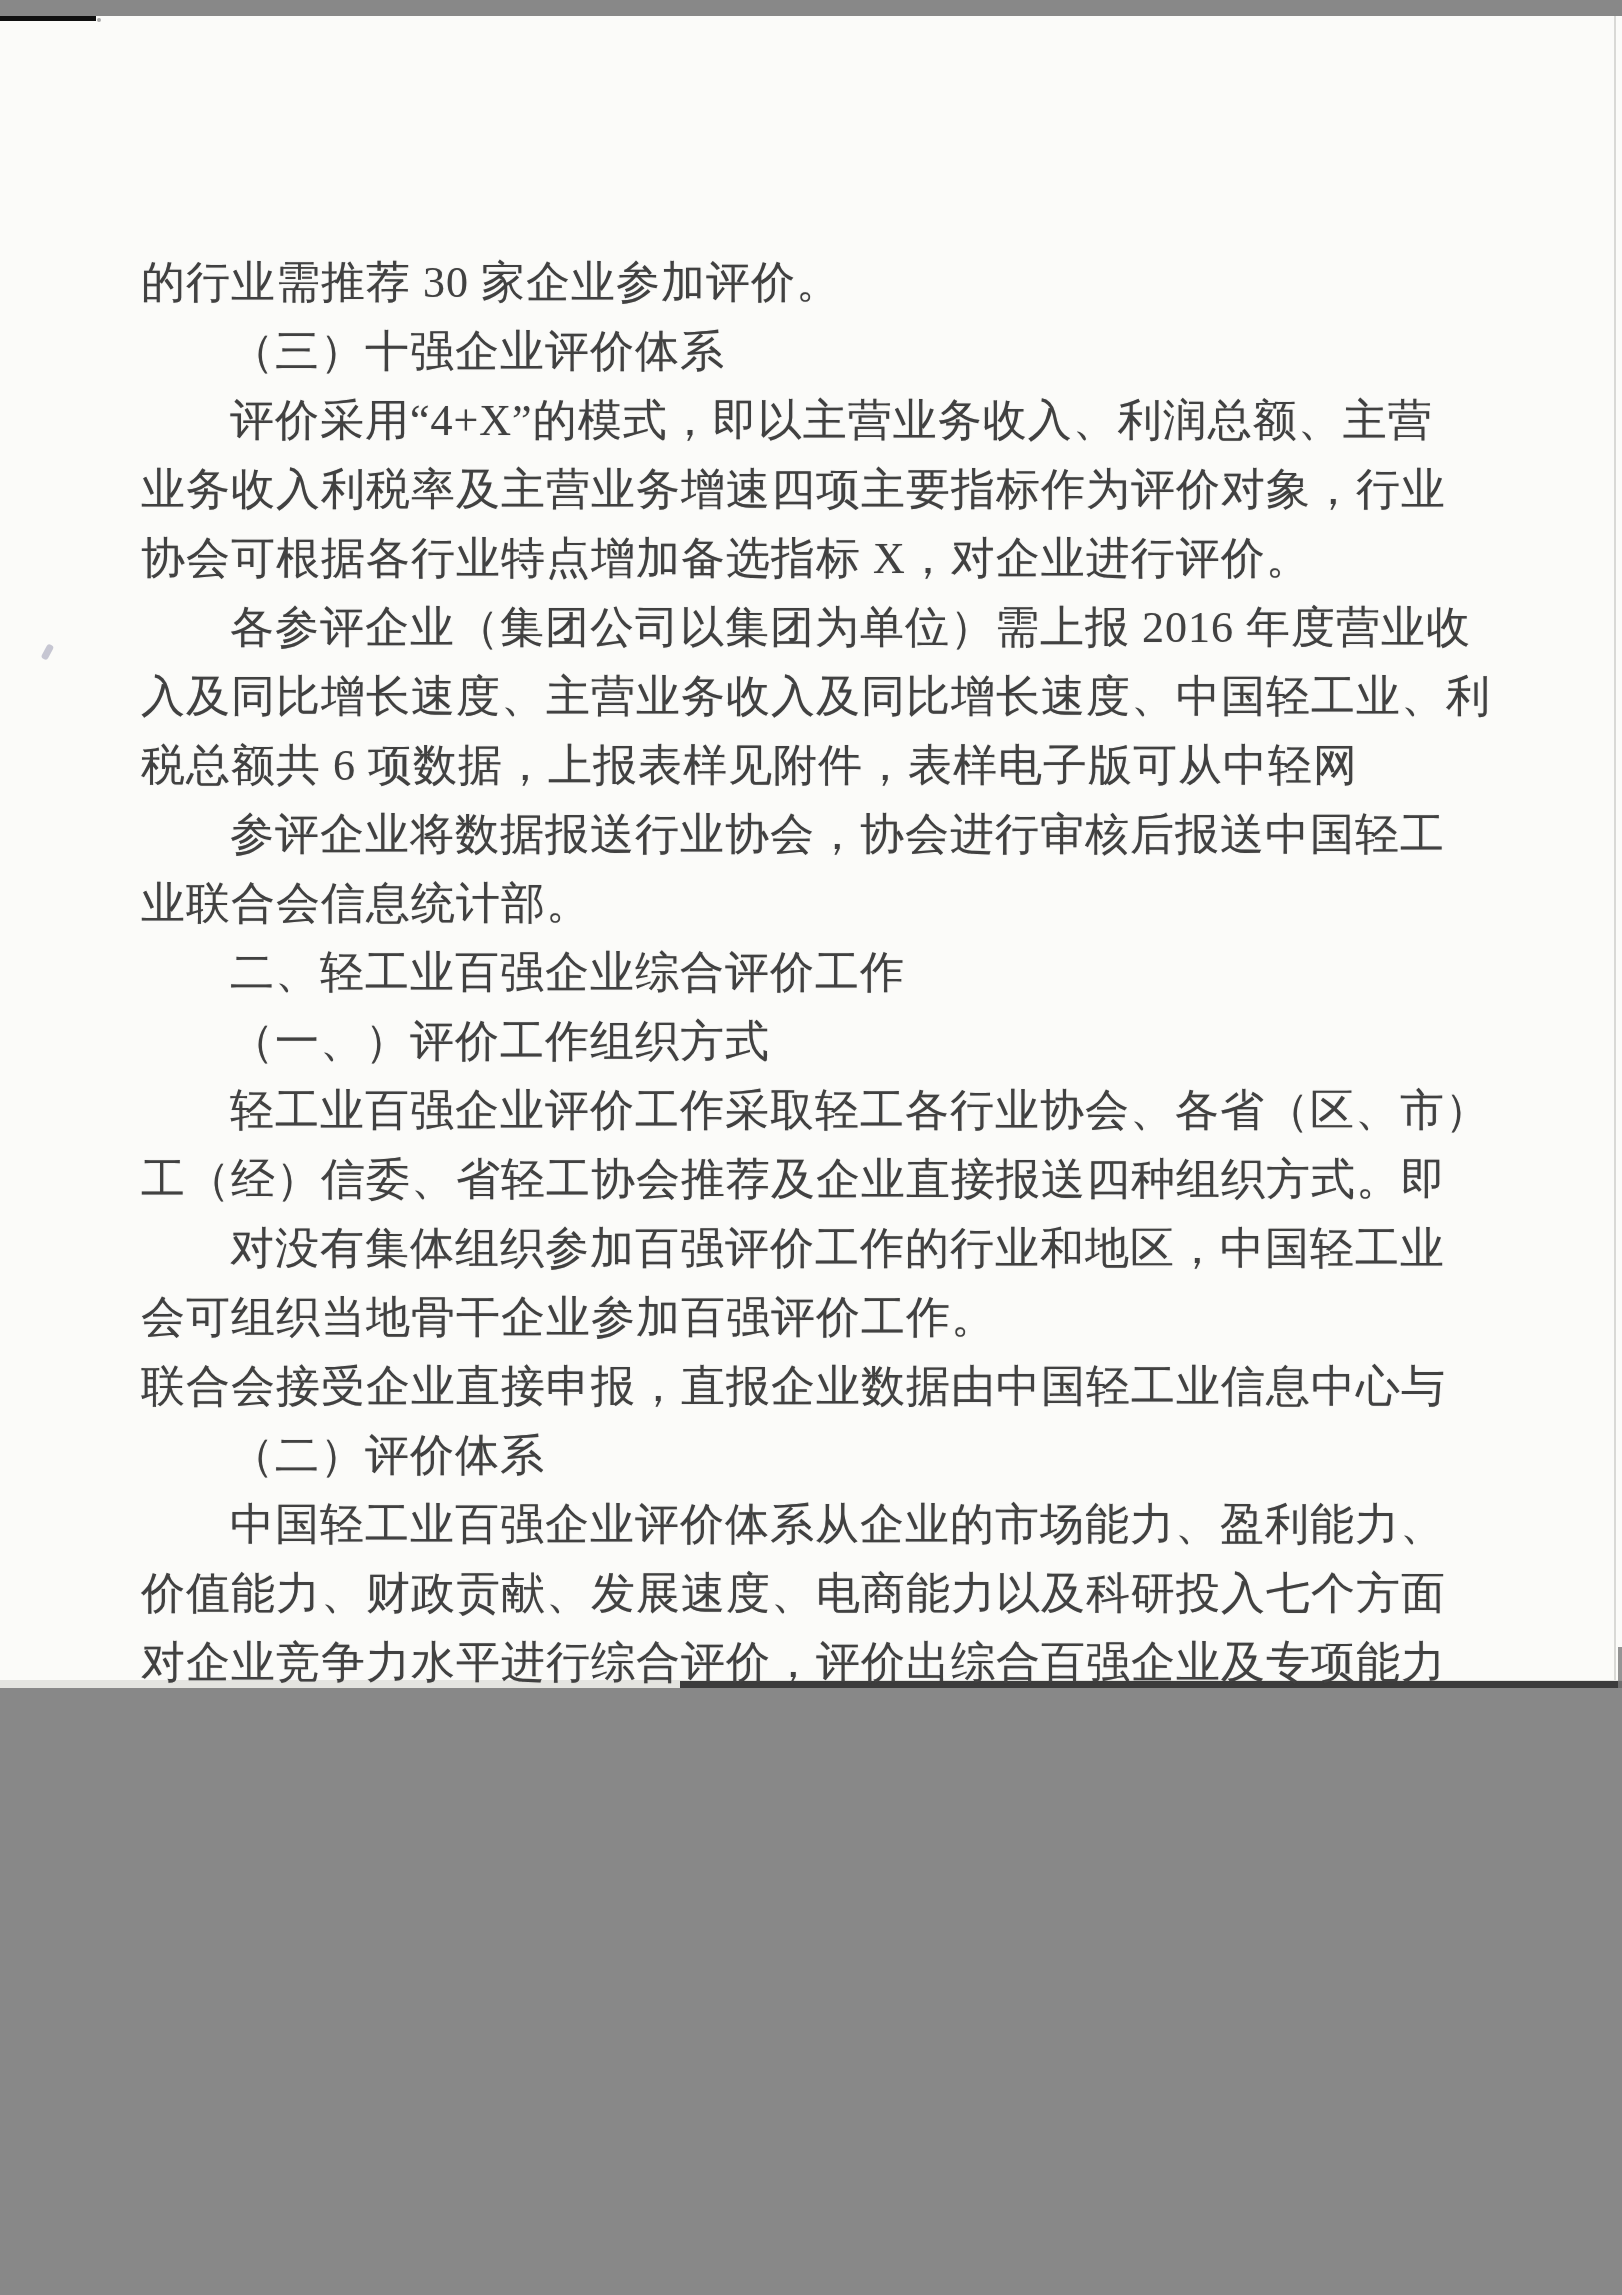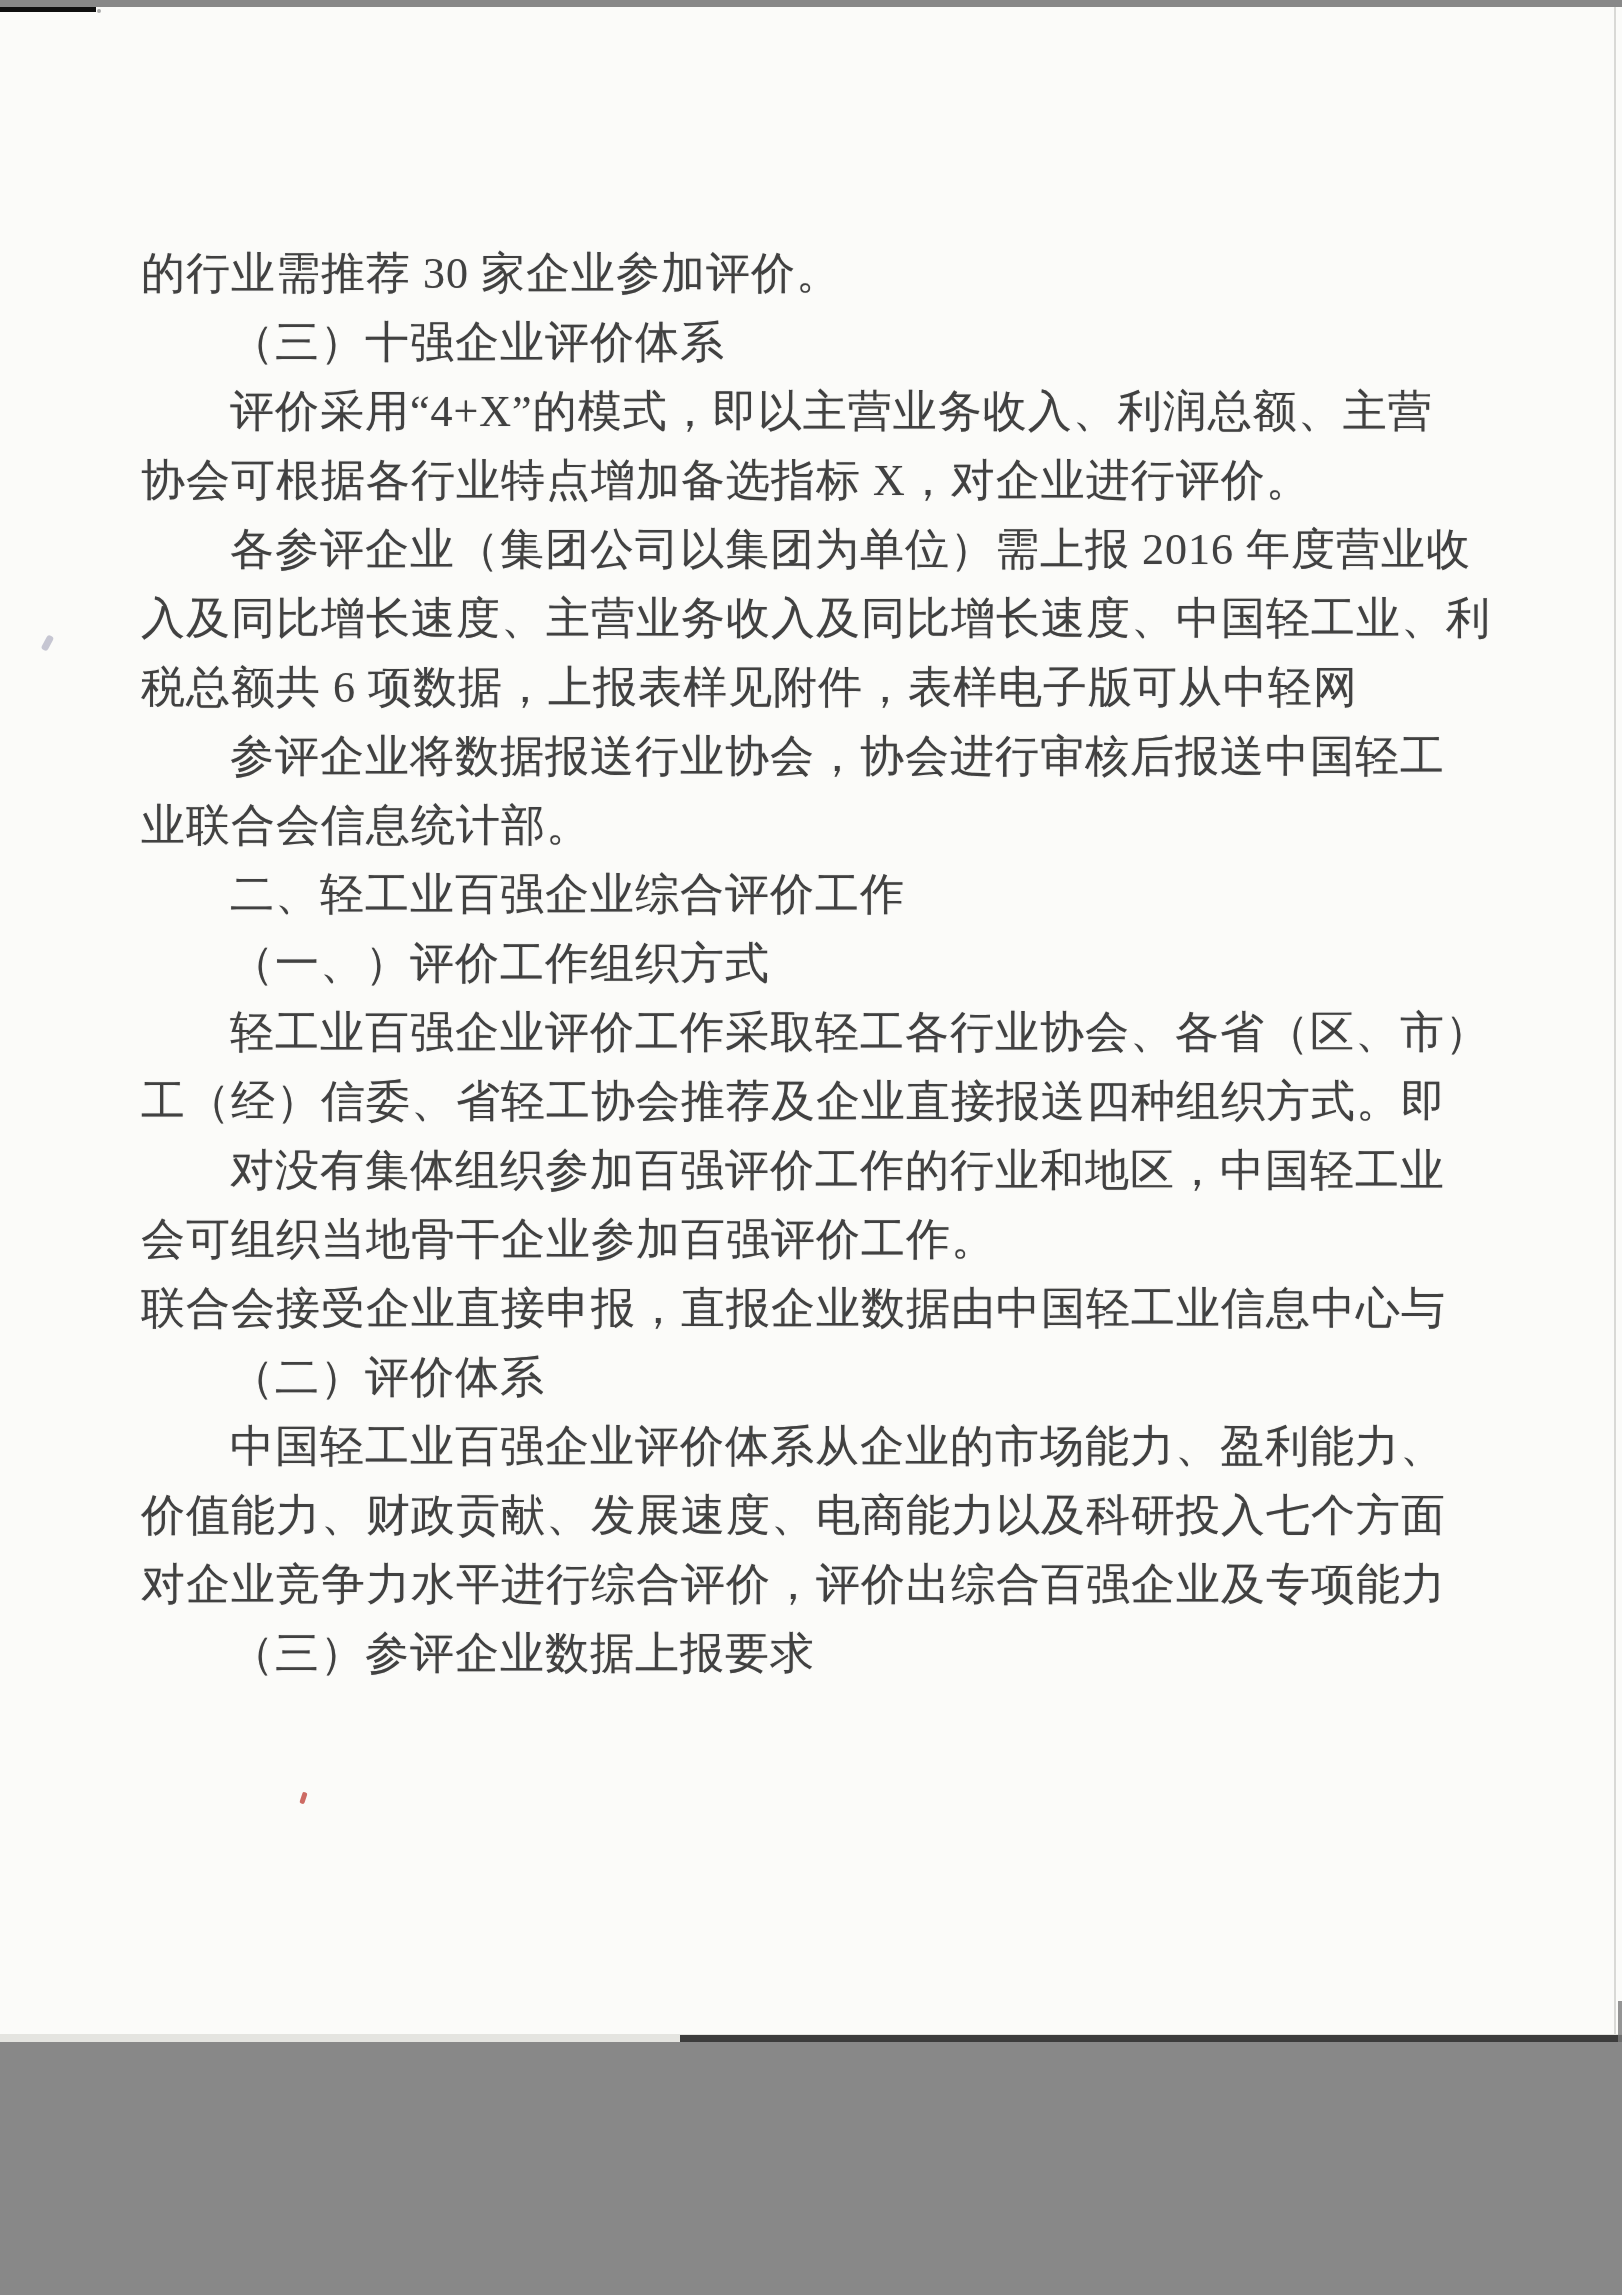--- a/index.html
+++ b/index.html
@@ -3,22 +3,22 @@
 <meta charset="utf-8">
 <style>
   html, body {
     margin: 0;
     padding: 0;
     background: #888;
   }
   .page {
     position: relative;
     width: 1622px;
-    height: 2035px;
-    margin: 7px auto;
+    height: 1672px;
+    margin: 16px auto;
     background: #fbfbf9;
     overflow: hidden;
     font-family: "Liberation Serif", "DejaVu Serif", serif;
     color: #414141;
   }
   .text-block {
     position: absolute;
     left: 141px;
     top: 232px;
     width: 1359px;
@@ -120,20 +120,21 @@
   <div class="artifact dot-speck-2"></div>
   <div class="artifact right-edge-line"></div>
   <div class="artifact bottom-light-band"></div>
   <div class="artifact bottom-dark-bar"></div>
   <div class="artifact bottom-right-nub"></div>
 
   <div class="text-block">
     <div class="line">的行业需推荐 30 家企业参加评价。</div>
     <div class="line indent">（三）十强企业评价体系</div>
     <div class="line indent">评价采用“4+X”的模式，即以主营业务收入、利润总额、主营</div>
+    <div class="line">业务收入利税率及主营业务增速四项主要指标作为评价对象，行业</div>
     <div class="line">协会可根据各行业特点增加备选指标 X，对企业进行评价。</div>
     <div class="line indent">各参评企业（集团公司以集团为单位）需上报 2016 年度营业收</div>
     <div class="line">入及同比增长速度、主营业务收入及同比增长速度、中国轻工业、利</div>
     <div class="line">税总额共 6 项数据，上报表样见附件，表样电子版可从中轻网</div>
     <div class="line indent">参评企业将数据报送行业协会，协会进行审核后报送中国轻工</div>
     <div class="line">业联合会信息统计部。</div>
     <div class="line indent">二、轻工业百强企业综合评价工作</div>
     <div class="line indent">（一、）评价工作组织方式</div>
     <div class="line indent">轻工业百强企业评价工作采取轻工各行业协会、各省（区、市）</div>
     <div class="line">工（经）信委、省轻工协会推荐及企业直接报送四种组织方式。即</div>

